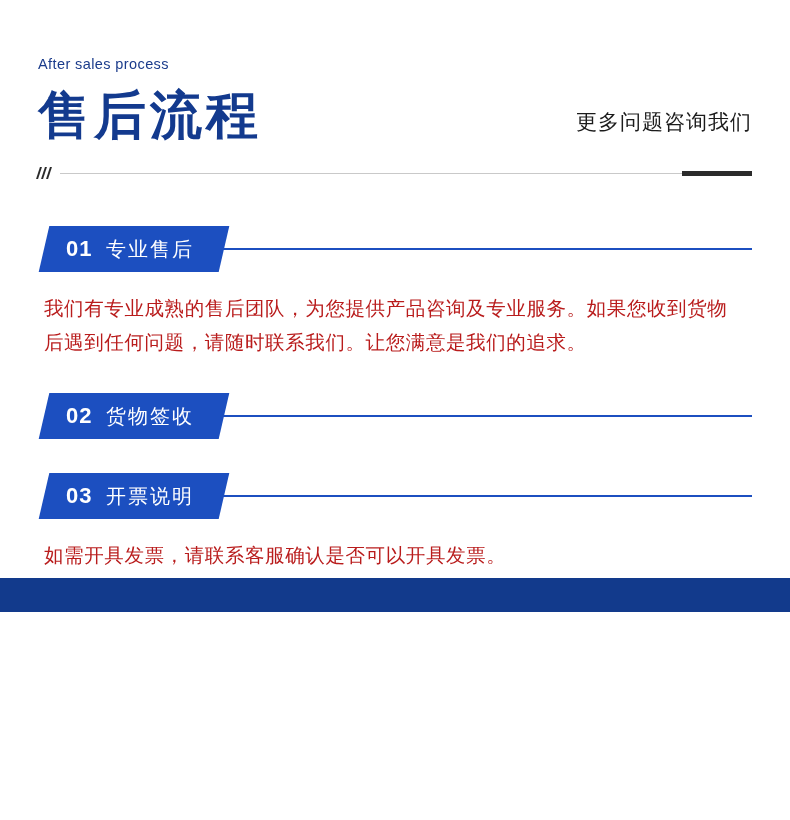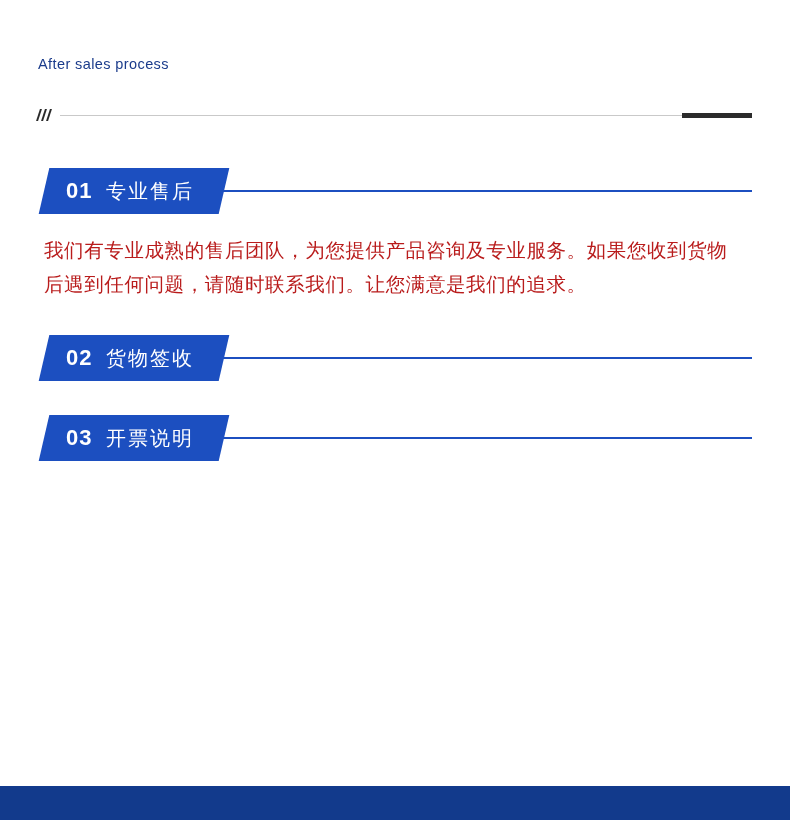--- a/index.html
+++ b/index.html
@@ -10,21 +10,21 @@
   body {
     width: 790px;
     height: 820px;
     font-family: "Liberation Sans", sans-serif;
     color: #1a1a1a;
     overflow: hidden;
   }
   .page {
     position: relative;
     width: 790px;
-    height: 820px;
+    height: 612px;
     box-sizing: border-box;
     padding: 0 38px;
   }
 
   
   .header {
     padding-top: 56px;
   }
   .eyebrow {
     font-size: 14.5px;
@@ -147,20 +147,22 @@
   }
 </style>
 </head>
 <body>
 
 <div class="page">
 
   <div class="header">
     <div class="eyebrow">After sales process</div>
     <div class="title-row">
+      <div class="main-title">售后流程</div>
+      <div class="sub-right">更多问题咨询我们</div>
     </div>
   </div>
 
   <div class="divider">
     <span class="ticks">
         <i></i>
         <i></i>
         <i></i>
       </span>
     <span class="line"></span>
@@ -191,18 +193,19 @@
     </div>
 
     <div class="section">
       <div class="sec-head">
         <div class="tag">
           <span class="num">03</span>
           <span class="label">开票说明</span>
         </div>
         <div class="rule"></div>
       </div>
+      <div class="sec-body">如需开具发票，请联系客服确认是否可以开具发票。</div>
     </div>
 
   </div>
 
   <div class="bottom-bar"></div>
 </div>
 
 </body></html>

